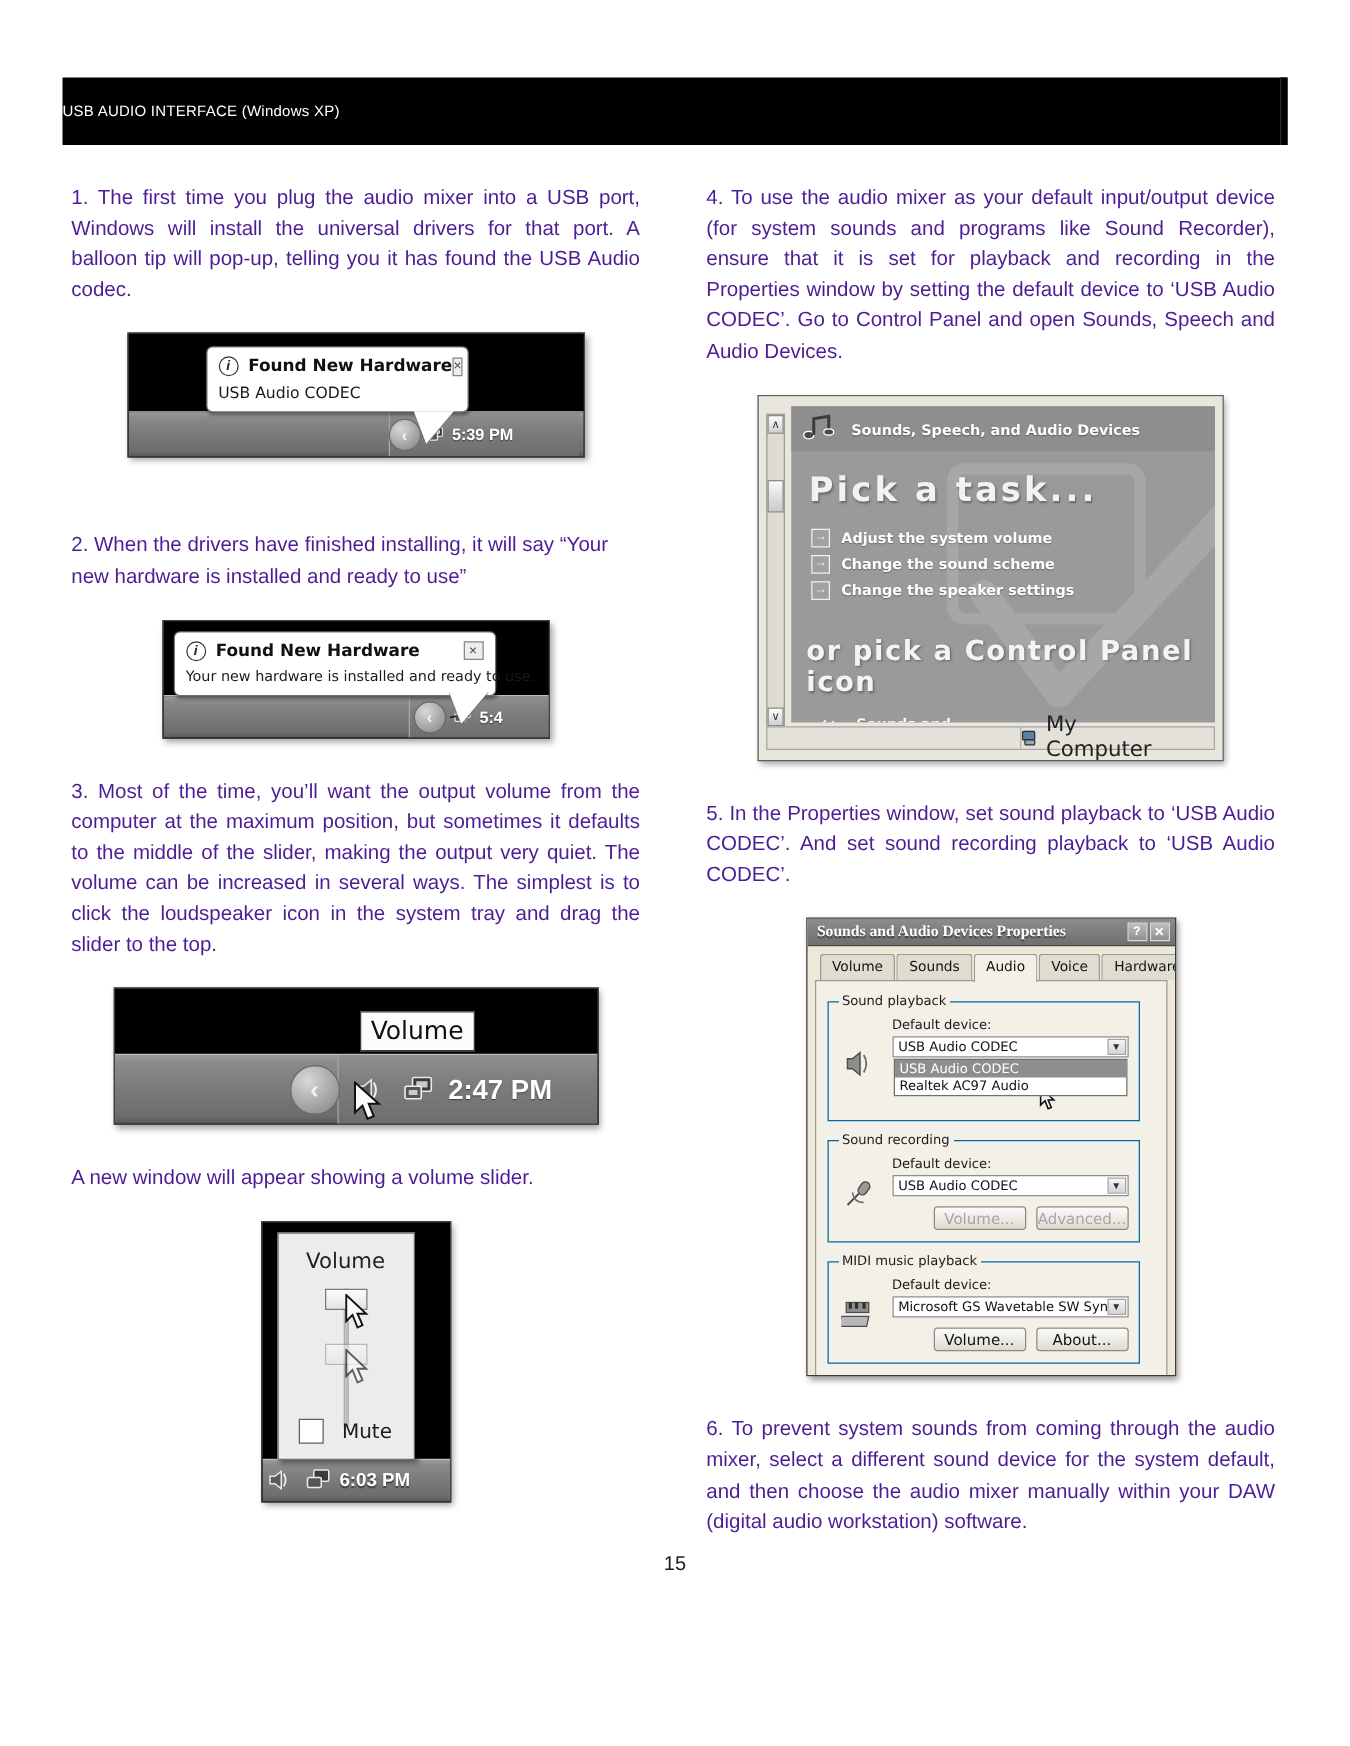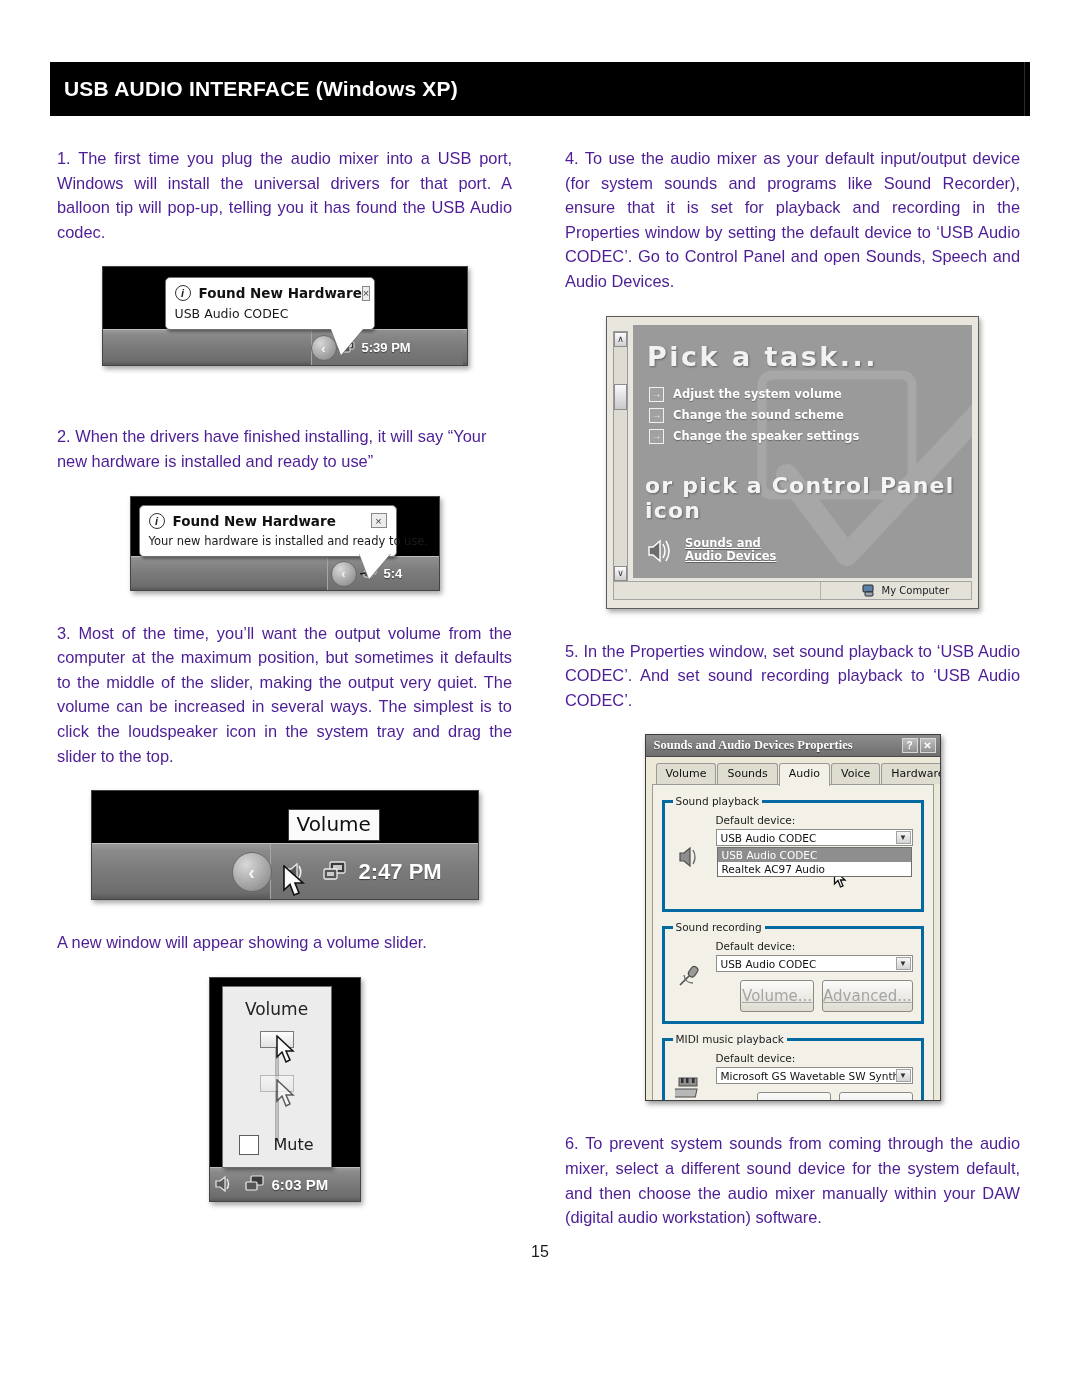--- a/index.html
+++ b/index.html
@@ -16,24 +16,23 @@
   
   .header-bar {
     position: absolute;
     left: 50px; top: 62px;
     width: 980px; height: 54px;
     background: #000000;
     display: flex; align-items: center;
   }
   .header-bar .hdr-title {
     color: #ffffff;
-    font-size: 21px;
-    font-weight: bold;
+    font-size: 12px;
+    font-weight: normal;
     letter-spacing: 0.2px;
-    padding-left: 14px;
     white-space: nowrap;
   }
   .header-bar .hdr-edge {
     position: absolute; right: 0; top: 0;
     width: 6px; height: 100%;
     background: #000;
     border-left: 1px solid #2a2a2a;
   }
 
   
@@ -258,21 +257,21 @@
   .cp-status {
     position: absolute; left: 6px; right: 6px; bottom: 8px; height: 19px;
     background: #e4e1d9; border: 1px solid #a5a5a5;
     display: flex; align-items: center;
   }
   .cp-status .seg {
     height: 100%; border-right: 1px solid #b4b1aa;
   }
   .cp-status .mycomp {
     margin-left: auto; display: flex; align-items: center; gap: 6px;
-    padding-right: 22px; font-size: 10px; color: #222;
+    padding-right: 22px; font-size: 17px; color: #222;
     font-family: "DejaVu Sans", sans-serif;
   }
 
   
   .dlg {
     position: relative; background: #ece9d8;
     border: 1px solid #3c3c3c;
     box-shadow: 2px 3px 5px rgba(0,0,0,.4);
     overflow: hidden;
   }
@@ -300,21 +299,21 @@
     background: #dfdcd0; border: 1px solid #9a9a9a; border-bottom: none;
     border-radius: 3px 3px 0 0;
     font-family: "DejaVu Sans", sans-serif;
   }
   .tab.active { background: #f2f0e7; padding-bottom: 6px; margin-bottom: -2px; position: relative; z-index: 2; }
   .tabpanel {
     border: 1px solid #9a9a9a; background: #f2f0e7;
     padding: 10px 9px 9px 9px; position: relative;
   }
   fieldset.grp {
-    border: 3px solid #0369a1; margin: 0 0 9px 0; padding: 7px 8px 9px 8px;
+    border: 1px solid #0369a1; margin: 0 12px 9px 0; padding: 7px 8px 9px 8px;
     position: relative;
   }
   fieldset.grp legend {
     font-size: 10.5px; color: #1b1b1b; padding: 0 3px;
     font-family: "DejaVu Sans", sans-serif;
   }
   .grp-row { display: flex; gap: 9px; }
   .grp-ico { width: 34px; flex: 0 0 34px; display: flex; align-items: center; justify-content: center; }
   .grp-fields { flex: 1 1 auto; }
   .fld-label { font-size: 10.5px; color: #1b1b1b; margin-bottom: 3px; font-family: "DejaVu Sans", sans-serif; }
@@ -337,26 +336,25 @@
     position: absolute; left: 0; right: 0; top: 17px; z-index: 5;
     border: 1px solid #6f6f6f; background: #fff;
   }
   .dropdown .opt {
     font-size: 10.5px; padding: 1px 4px; white-space: nowrap;
     font-family: "DejaVu Sans", sans-serif; color: #111;
   }
   .dropdown .opt.sel { background: #8e8e8e; color: #fff; }
   .btnrow { display: flex; justify-content: flex-end; gap: 8px; margin-top: 8px; }
   .xpbtn {
-    min-width: 74px; height: 32px; font-size: 15px; color: #111;
+    min-width: 74px; height: 19px; font-size: 12px; color: #111;
     background: linear-gradient(to bottom,#fbfbfb,#dedbd0);
     border: 1px solid #8d8a80; border-radius: 3px;
     display: flex; align-items: center; justify-content: center;
     font-family: "DejaVu Sans", sans-serif;
-    text-decoration: underline;
   }
   .xpbtn.dis { color: #a5a5a5; }
   .chkrow { display: flex; align-items: center; gap: 6px; margin: 2px 0 8px 2px; }
   .chkbox { width: 12px; height: 12px; background: #fff; border: 1px solid #7c7c7c; }
   .chklabel { font-size: 10.5px; color: #1b1b1b; font-family: "DejaVu Sans", sans-serif; }
 
   .pagenum {
     position: absolute; left: 0; right: 0; top: 1243px;
     text-align: center; font-size: 16px; color: #1c1c1c;
   }
@@ -550,20 +548,28 @@
         <div class="sb-thumb"></div>
         <div class="sb-btn sb-bot">∨</div>
       </div>
 
       <div class="cp-content">
         <svg class="cp-watermark" viewBox="0 0 260 250">
           <rect x="30" y="20" width="150" height="120" rx="10" fill="none" stroke="#ffffff" stroke-width="9"></rect>
           <path d="M55 120 L115 200 L250 55" fill="none" stroke="#ffffff" stroke-width="22" stroke-linecap="round" stroke-linejoin="round"></path>
         </svg>
 
+        <div class="cp-titlerow">
+          <svg width="30" height="26" viewBox="0 0 30 26">
+            <path d="M6 20 q-4 0 -4 -3 q0 -3 4 -3 q4 0 4 3 q0 3 -4 3 z" fill="#4a4a4a" stroke="#fff" stroke-width="1"></path>
+            <path d="M10 17 L10 4 L22 2 L22 14" fill="none" stroke="#3b3b3b" stroke-width="2.4"></path>
+            <path d="M22 17 q-4 0 -4 -2.5 q0 -2.5 4 -2.5 q4 0 4 2.5 q0 2.5 -4 2.5 z" fill="#4a4a4a" stroke="#fff" stroke-width="1"></path>
+          </svg>
+          <div class="cp-title">Sounds, Speech, and Audio Devices</div>
+        </div>
 
         <div class="cp-h1">Pick a task...</div>
 
         <div class="cp-task">
           <div class="cp-arrowbox">→</div>
           <div class="cp-task-label">Adjust the system volume</div>
         </div>
         <div class="cp-task">
           <div class="cp-arrowbox">→</div>
           <div class="cp-task-label">Change the sound scheme</div>

